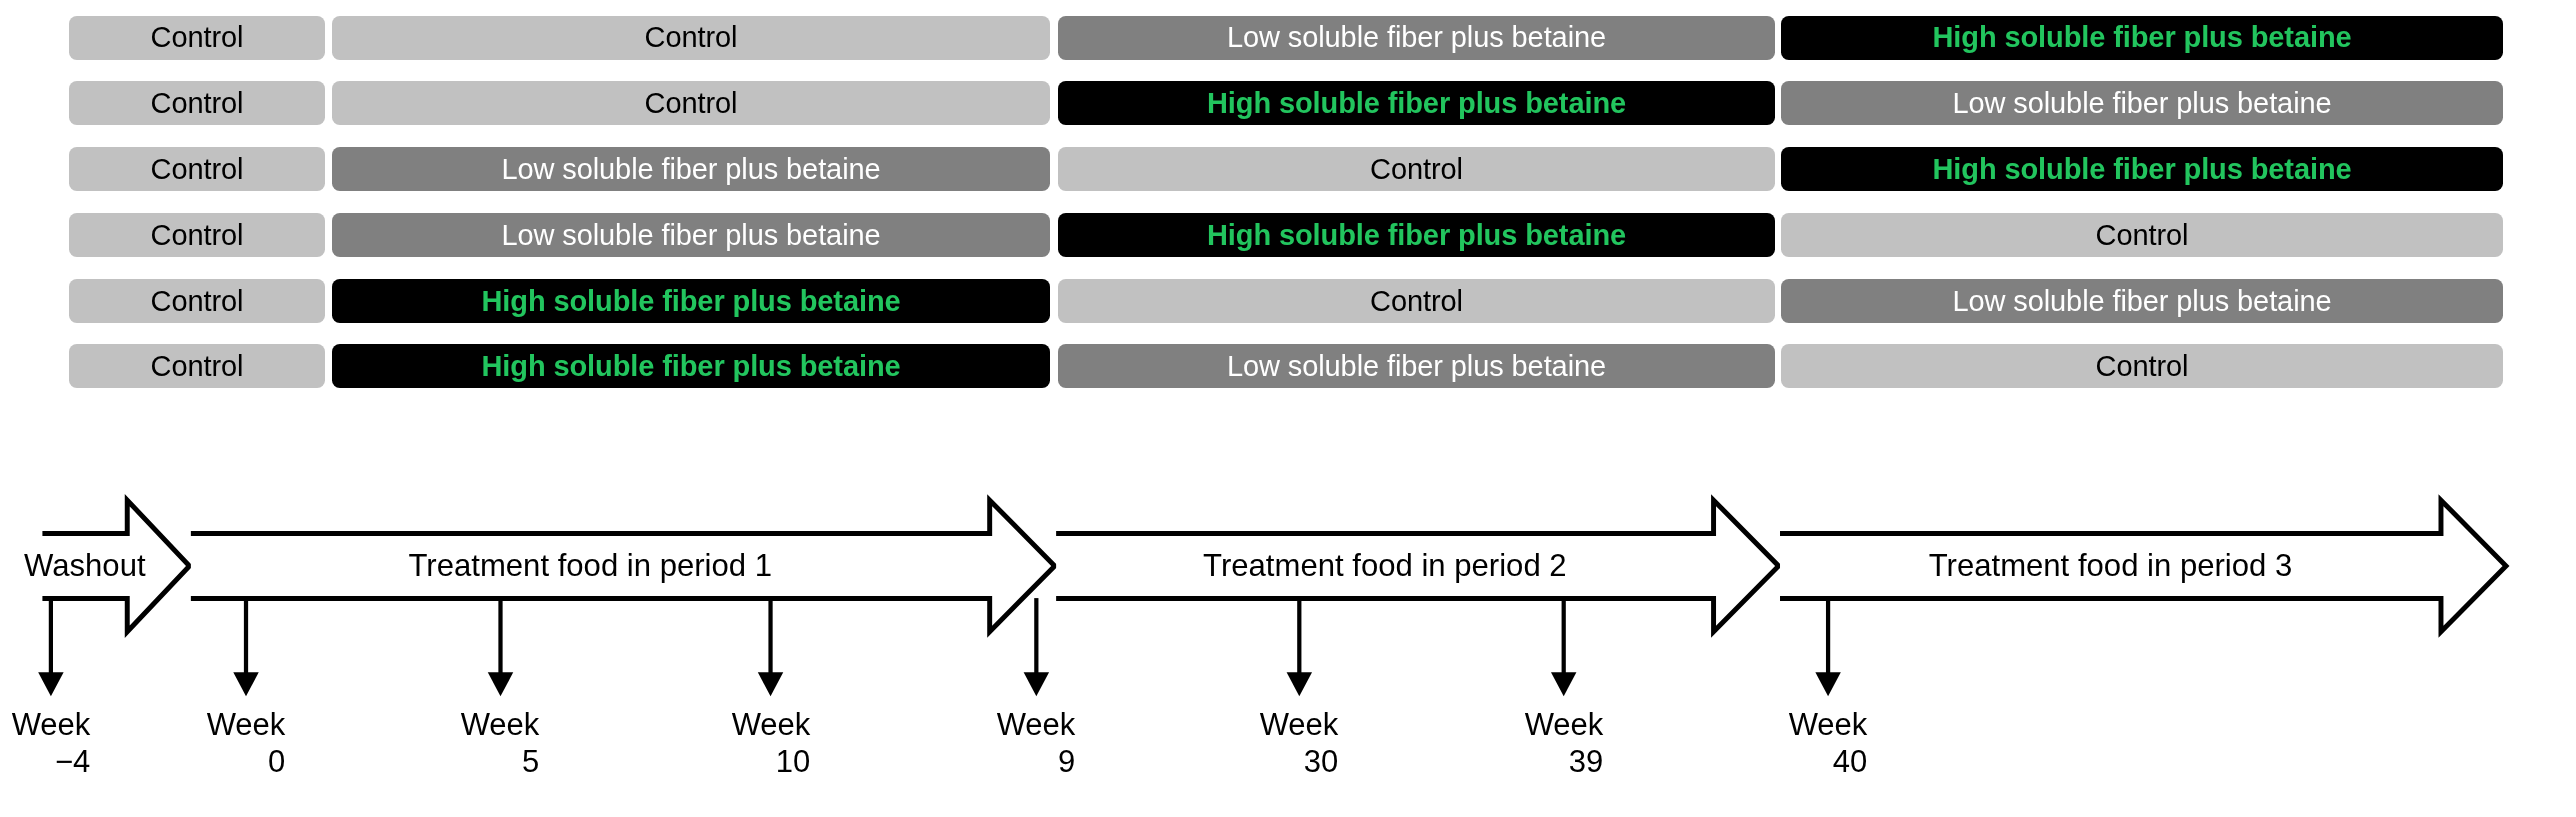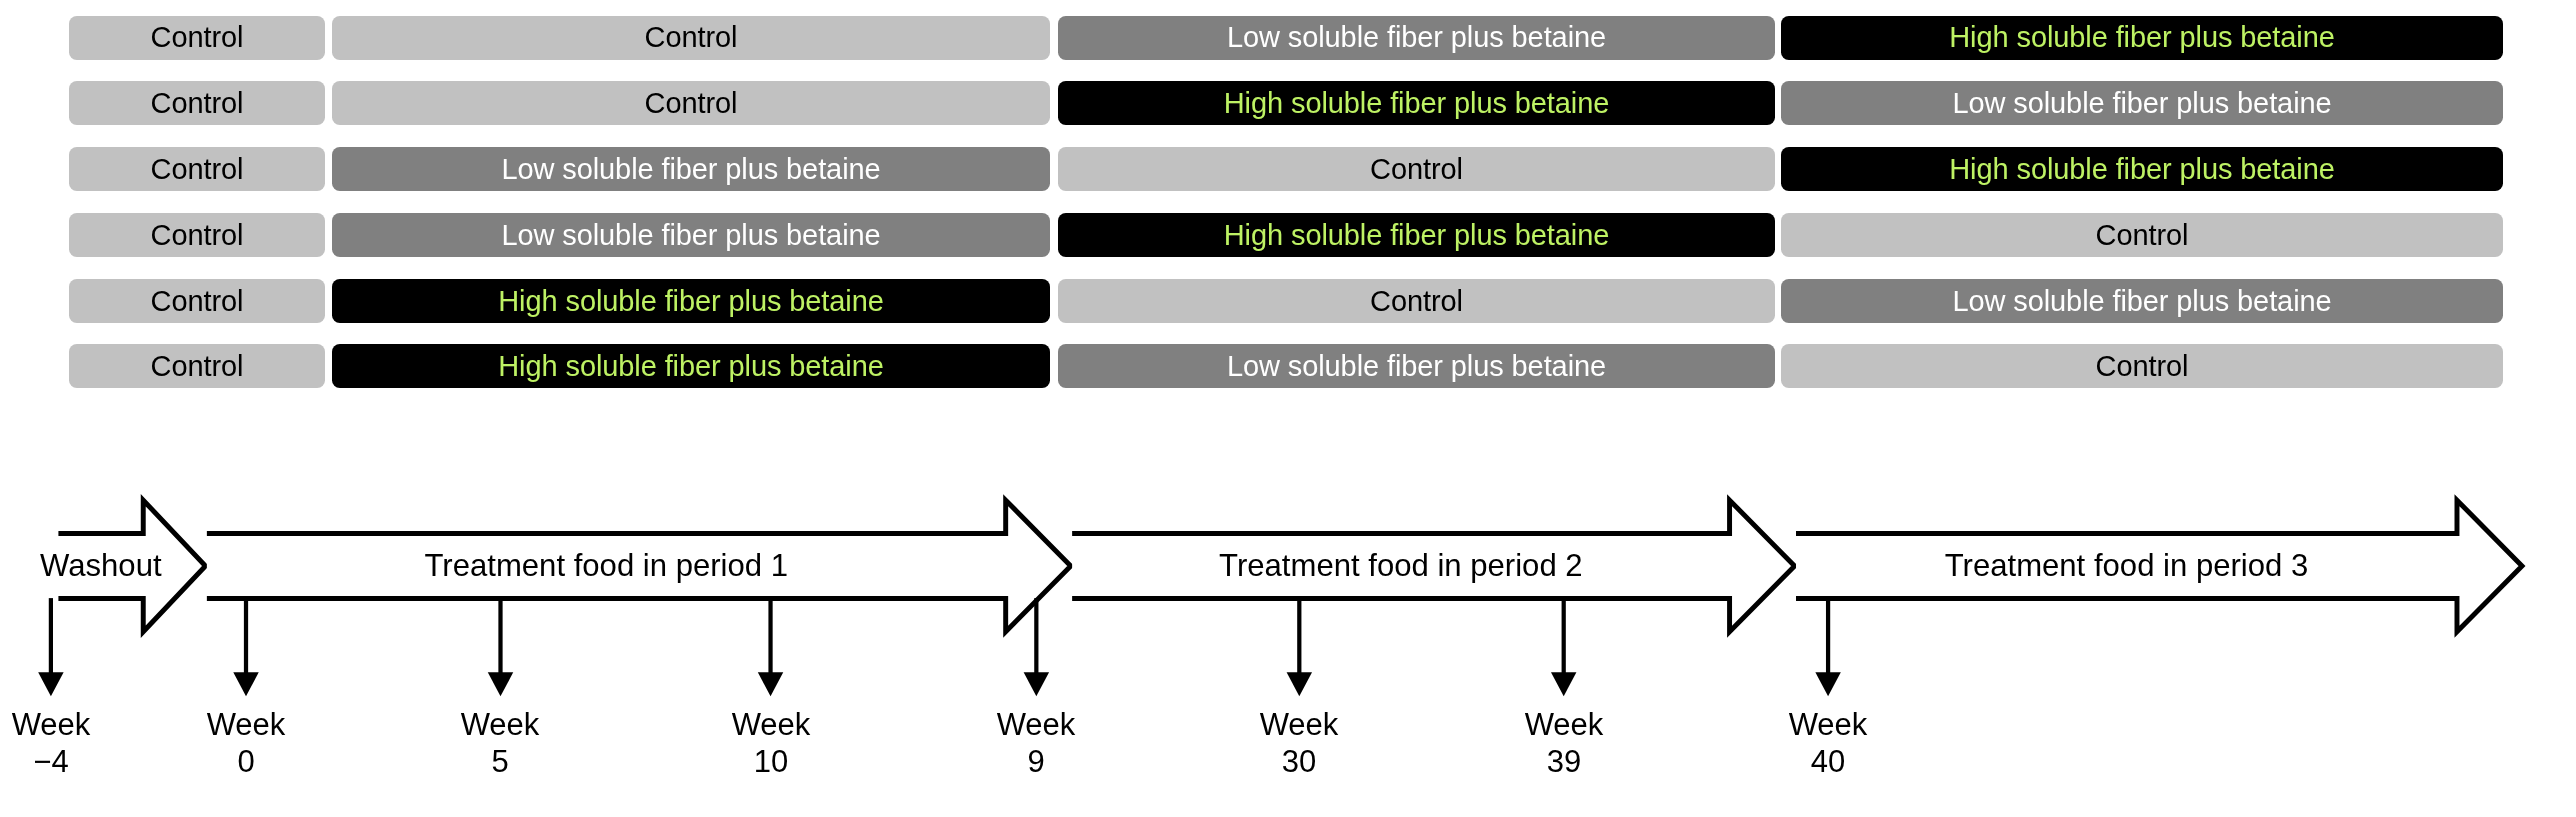--- a/index.html
+++ b/index.html
@@ -54,26 +54,26 @@
     line-height: 1;
     white-space: nowrap;
     letter-spacing: -0.1px;
   }
 
   .tone-control  { background: #c1c1c1; }
   .tone-control  .seg-label { color: #000000; }
   .tone-low      { background: #808080; }
   .tone-low      .seg-label { color: #ffffff; }
   .tone-high     { background: #000000; }
-  .tone-high     .seg-label { color: #bef264; }
+  .tone-high     .seg-label { color: #22c55e; font-weight: bold; }
 
   
   #timeline {
     position: absolute;
-    left: 16px;
+    left: 0;
     top: 690;
     width: 2512px;
     height: 163px;
   }
   #timeline-svg { display: block; }
 
   .arrow-shape {
     fill: #ffffff;
     stroke: #000000;
     stroke-width: 7;
@@ -94,21 +94,21 @@
     left: 0;
     top: 0;
     width: 2576px;
     height: 818px;
     pointer-events: none;
   }
 
   .week-label {
     position: absolute;
     transform: translateX(-50%);
-    text-align: center;
+    text-align: right;
     font-size: 31px;
     line-height: 1.18;
     white-space: nowrap;
     color: #000000;
   }
   .week-label .wk-word { display: block; }
   .week-label .wk-num  { display: block; }
 </style>
 </head>
 <body>

